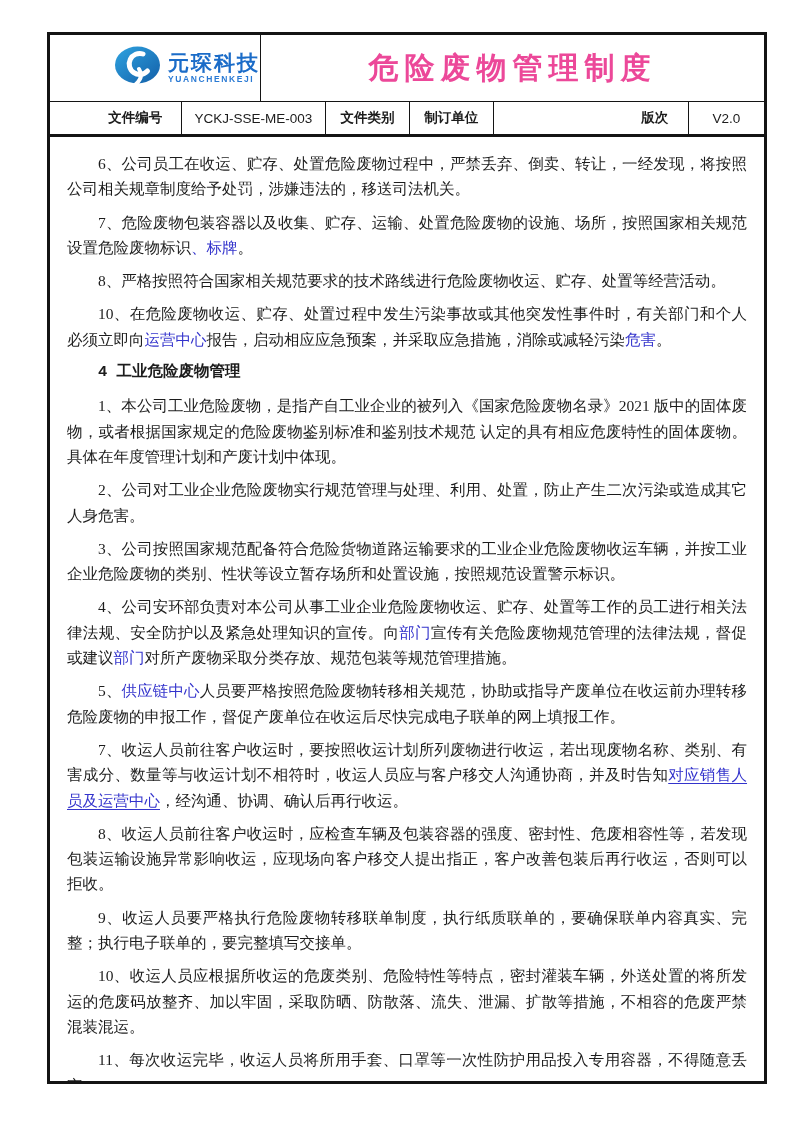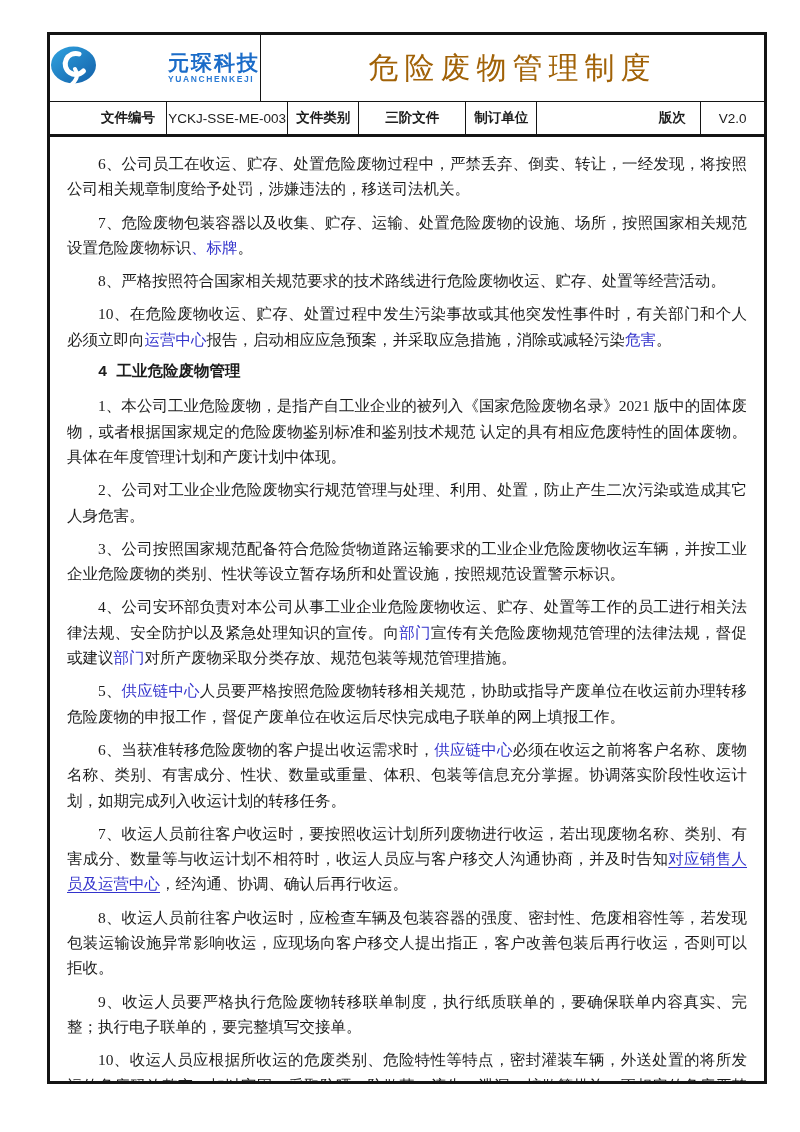--- a/index.html
+++ b/index.html
@@ -8,30 +8,30 @@
     font-family:"Liberation Serif","DejaVu Serif",serif;color:#1c1c1c;
   }
   .doc{
     position:absolute;left:47px;top:32px;width:714px;
     border:3px solid #141414;background:#ffffff;
   }
   
   .header-row{display:flex;height:66px;border-bottom:1px solid #141414;}
   .logo-cell{
     width:210px;flex:none;border-right:1px solid #141414;
-    display:flex;align-items:center;justify-content:space-between;gap:7px;
+    display:flex;align-items:center;justify-content:flex-end;gap:7px;
   }
   .logo-texts{display:flex;flex-direction:column;line-height:1;}
   .logo-cn{font-size:21px;font-weight:bold;letter-spacing:2px;color:#1b6cc8;
     font-family:"Liberation Sans","DejaVu Sans",sans-serif;}
   .logo-en{font-size:8.5px;font-weight:bold;letter-spacing:1.6px;color:#2a7ad4;margin-top:2px;
     font-family:"Liberation Sans","DejaVu Sans",sans-serif;}
   .title-cell{
     flex:1;display:flex;align-items:center;justify-content:center;
-    font-size:30px;font-weight:normal;letter-spacing:6px;color:#a16207;
+    font-size:30px;font-weight:bold;letter-spacing:6px;color:#ec4899;
   }
   
   .info-row{display:flex;height:32px;border-bottom:3px solid #141414;font-size:13.5px;padding-left:40px;}
   .info-cell{
     display:flex;align-items:center;justify-content:center;
     border-right:1px solid #141414;white-space:nowrap;overflow:hidden;
     font-weight:bold;
   }
   .info-cell:last-child{border-right:none;}
   .info-cell.sans{font-family:"Liberation Sans","DejaVu Sans",sans-serif;font-weight:normal;}
@@ -71,39 +71,37 @@
           <span class="logo-en">YUANCHENKEJI</span>
         </span>
       </div>
       <div class="title-cell">危险废物管理制度</div>
     </div>
 
     <div class="info-row">
         <div class="info-cell" style="flex: 82 82 0px;">文件编号</div>
         <div class="info-cell sans" style="flex: 130 130 0px;">YCKJ-SSE-ME-003</div>
         <div class="info-cell" style="flex: 75 75 0px;">文件类别</div>
-        <div class="info-cell" style="flex: 115 115 0px;">三阶文件</div>
         <div class="info-cell" style="flex: 75 75 0px; text-align: right;">制订单位</div>
         <div class="info-cell" style="flex: 115 115 0px; margin-top: 32px;">安环部</div>
         <div class="info-cell" style="flex: 60 60 0px;">版次</div>
         <div class="info-cell sans" style="flex: 68 68 0px;">V2.0</div>
       </div>
 
     <div class="doc-body">
         <p class="para"><span class="">6、公司员工在收运、贮存、处置危险废物过程中，严禁丢弃、倒卖、转让，一经发现，将按照公司相关规章制度给予处罚，涉嫌违法的，移送司法机关。</span></p>
         <p class="para"><span class="">7、危险废物包装容器以及收集、贮存、运输、处置危险废物的设施、场所，按照国家相关规范设置危险废物标识</span><span class="run-blue ">、标牌</span><span class="">。</span></p>
         <p class="para"><span class="">8、严格按照符合国家相关规范要求的技术路线进行危险废物收运、贮存、处置等经营活动。</span></p>
         <p class="para"><span class="">10、在危险废物收运、贮存、处置过程中发生污染事故或其他突发性事件时，有关部门和个人必须立即向</span><span class="run-blue ">运营中心</span><span class="">报告，启动相应应急预案，并采取应急措施，消除或减轻污染</span><span class="run-blue ">危害</span><span class="">。</span></p>
         <p class="para heading"><span class="">4 工业危险废物管理</span></p>
         <p class="para"><span class="">1、本公司工业危险废物，是指产自工业企业的被列入《国家危险废物名录》2021 版中的固体废物，或者根据国家规定的危险废物鉴别标准和鉴别技术规范 认定的具有相应危废特性的固体废物。具体在年度管理计划和产废计划中体现。</span></p>
         <p class="para"><span class="">2、公司对工业企业危险废物实行规范管理与处理、利用、处置，防止产生二次污染或造成其它人身危害。</span></p>
         <p class="para"><span class="">3、公司按照国家规范配备符合危险货物道路运输要求的工业企业危险废物收运车辆，并按工业企业危险废物的类别、性状等设立暂存场所和处置设施，按照规范设置警示标识。</span></p>
         <p class="para"><span class="">4、公司安环部负责对本公司从事工业企业危险废物收运、贮存、处置等工作的员工进行相关法律法规、安全防护以及紧急处理知识的宣传。向</span><span class="run-blue ">部门</span><span class="">宣传有关危险废物规范管理的法律法规，督促或建议</span><span class="run-blue ">部门</span><span class="">对所产废物采取分类存放、规范包装等规范管理措施。</span></p>
         <p class="para"><span class="">5、</span><span class="run-blue ">供应链中心</span><span class="">人员要严格按照危险废物转移相关规范，协助或指导产废单位在收运前办理转移危险废物的申报工作，督促产废单位在收运后尽快完成电子联单的网上填报工作。</span></p>
-        <p class="para"><span class="">6、当获准转移危险废物的客户提出收运需求时，</span><span class="run-blue ">供应链中心</span><span class="">必须在收运之前将客户名称、废物名称、类别、有害成分、性状、数量或重量、体积、包装等信息充分掌握。协调落实阶段性收运计划，如期完成列入收运计划的转移任务。</span></p>
         <p class="para"><span class="">7、收运人员前往客户收运时，要按照收运计划所列废物进行收运，若出现废物名称、类别、有害成分、数量等与收运计划不相符时，收运人员应与客户移交人沟通协商，并及时告知</span><span class="run-blue run-u">对应销售人员及运营中心</span><span class="">，经沟通、协调、确认后再行收运。</span></p>
         <p class="para"><span class="">8、收运人员前往客户收运时，应检查车辆及包装容器的强度、密封性、危废相容性等，若发现包装运输设施异常影响收运，应现场向客户移交人提出指正，客户改善包装后再行收运，否则可以拒收。</span></p>
         <p class="para"><span class="">9、收运人员要严格执行危险废物转移联单制度，执行纸质联单的，要确保联单内容真实、完整；执行电子联单的，要完整填写交接单。</span></p>
         <p class="para"><span class="">10、收运人员应根据所收运的危废类别、危险特性等特点，密封灌装车辆，外送处置的将所发运的危废码放整齐、加以牢固，采取防晒、防散落、流失、泄漏、扩散等措施，不相容的危废严禁混装混运。</span></p>
         <p class="para"><span class="">11、每次收运完毕，收运人员将所用手套、口罩等一次性防护用品投入专用容器，不得随意丢弃。</span></p>
       </div>
 
   </div>
 </div>
 

